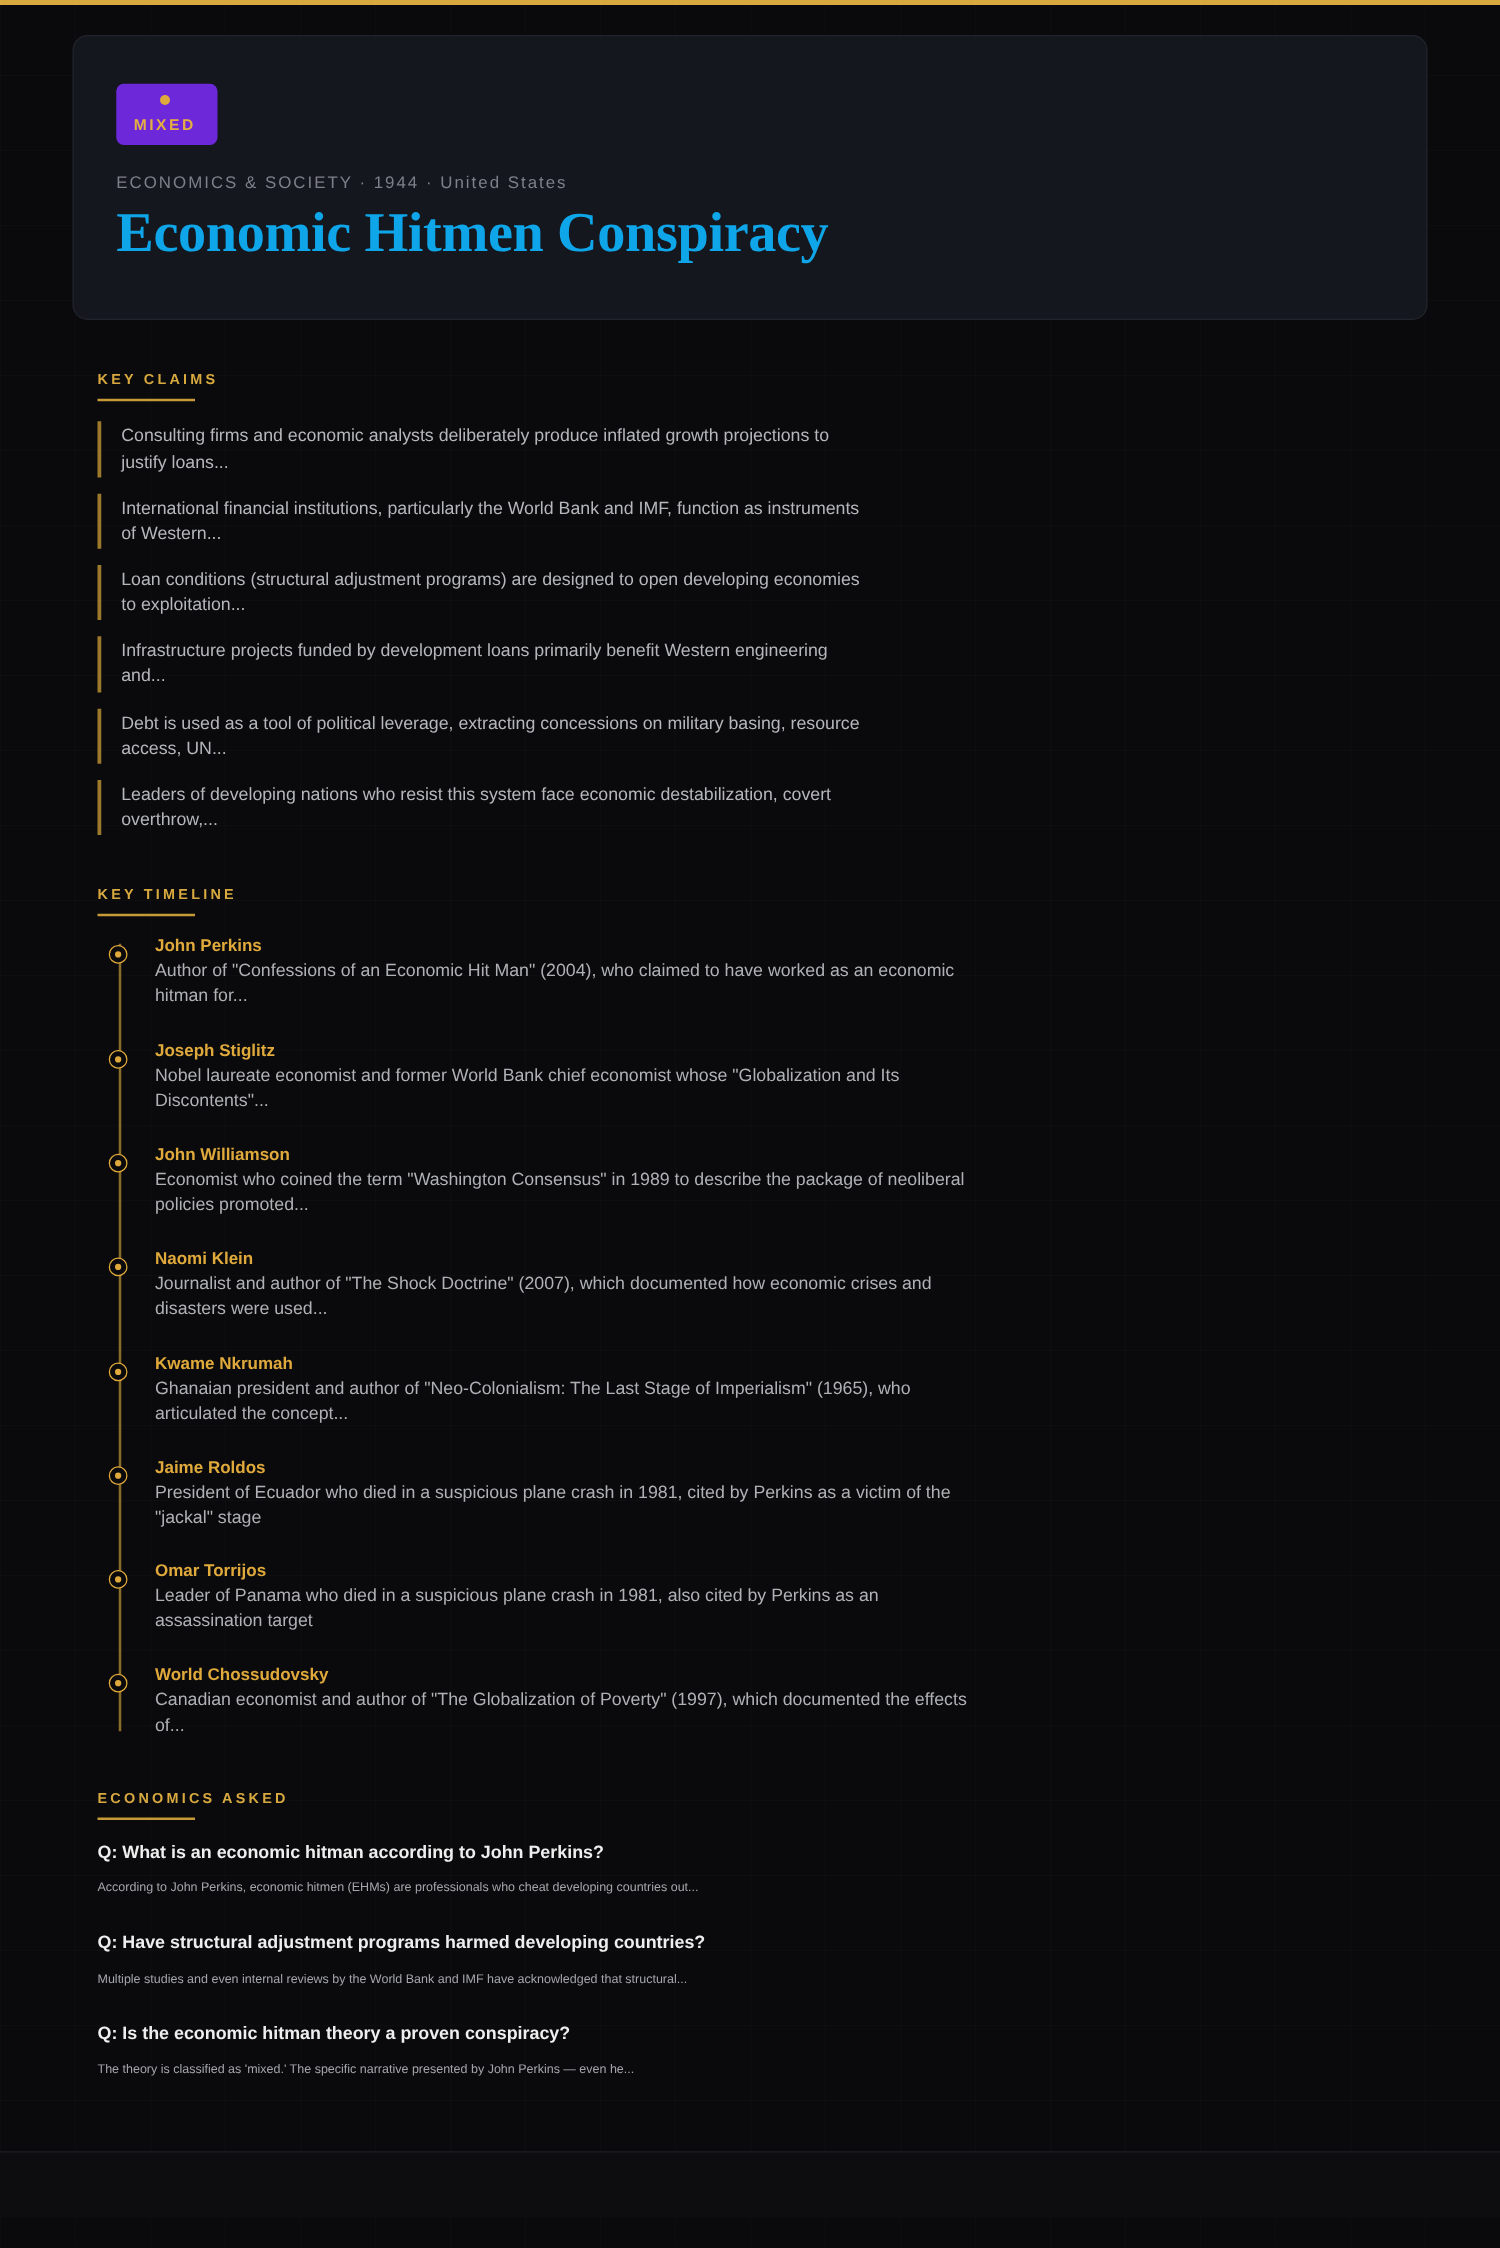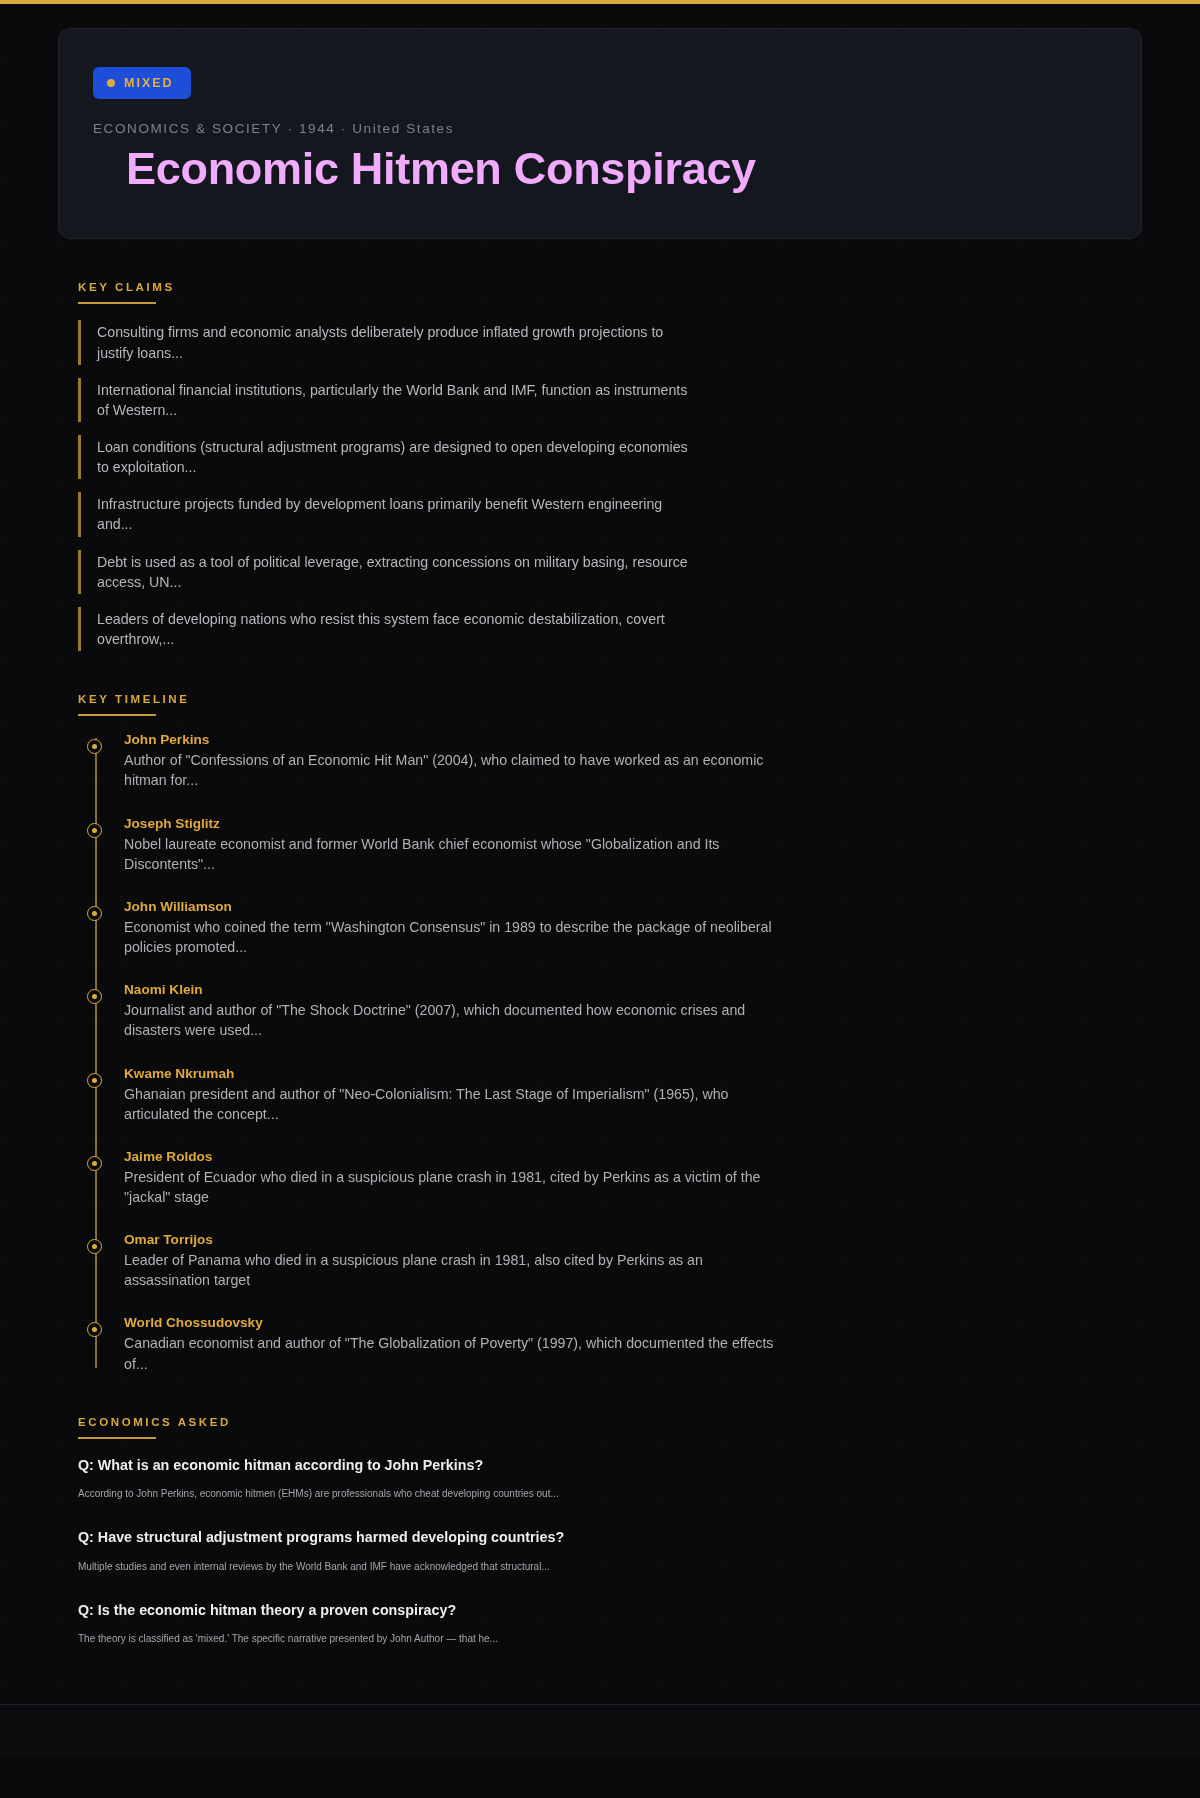--- a/index.html
+++ b/index.html
@@ -54,23 +54,24 @@
     border: 1px solid #22242c;
     border-radius: 12px;
     padding: 38px 34px 44px 34px;
     min-height: 188px;
   }
 
   .badge {
     display: inline-flex;
     align-items: center;
     gap: 9px;
-    background: #1d4ed8;
+    background: #6d28d9;
     border-radius: 6px;
     padding: 9px 17px 9px 14px;
+    flex-direction: column;
   }
   .badge-dot {
     width: 8px; height: 8px;
     border-radius: 50%;
     background: #e0a93b;
     display: block;
   }
   .badge-label {
     color: #e3ae42;
     font-size: 12.5px;
@@ -80,27 +81,26 @@
 
   .hero-meta {
     margin-top: 22px;
     color: #7e8089;
     font-size: 13.5px;
     letter-spacing: 1.6px;
   }
 
   .hero-title {
     margin-top: 8px;
-    font-family: Liberation Sans, sans-serif;
+    font-family: Liberation Serif, serif;
     font-weight: bold;
     font-size: 45px;
     line-height: 1.12;
-    color: #f0abfc;
+    color: #0ea5e9;
     letter-spacing: -0.3px;
-    margin-left: 33px;
   }
 
   
   .content {
     padding: 0 58px 0 78px;
   }
 
   .section { margin-top: 38px; }
 
   .section-head {
@@ -321,21 +321,21 @@
         <div class="faq-a">According to John Perkins, economic hitmen (EHMs) are professionals who cheat developing countries out...</div>
       </div>
 
       <div class="faq-item">
         <div class="faq-q">Q: Have structural adjustment programs harmed developing countries?</div>
         <div class="faq-a">Multiple studies and even internal reviews by the World Bank and IMF have acknowledged that structural...</div>
       </div>
 
       <div class="faq-item">
         <div class="faq-q">Q: Is the economic hitman theory a proven conspiracy?</div>
-        <div class="faq-a">The theory is classified as 'mixed.' The specific narrative presented by John Author — that he...</div>
+        <div class="faq-a">The theory is classified as 'mixed.' The specific narrative presented by John Perkins — even he...</div>
       </div>
     </div>
 
   </div>
 
   <div class="footer">
     
     
   </div>
 

